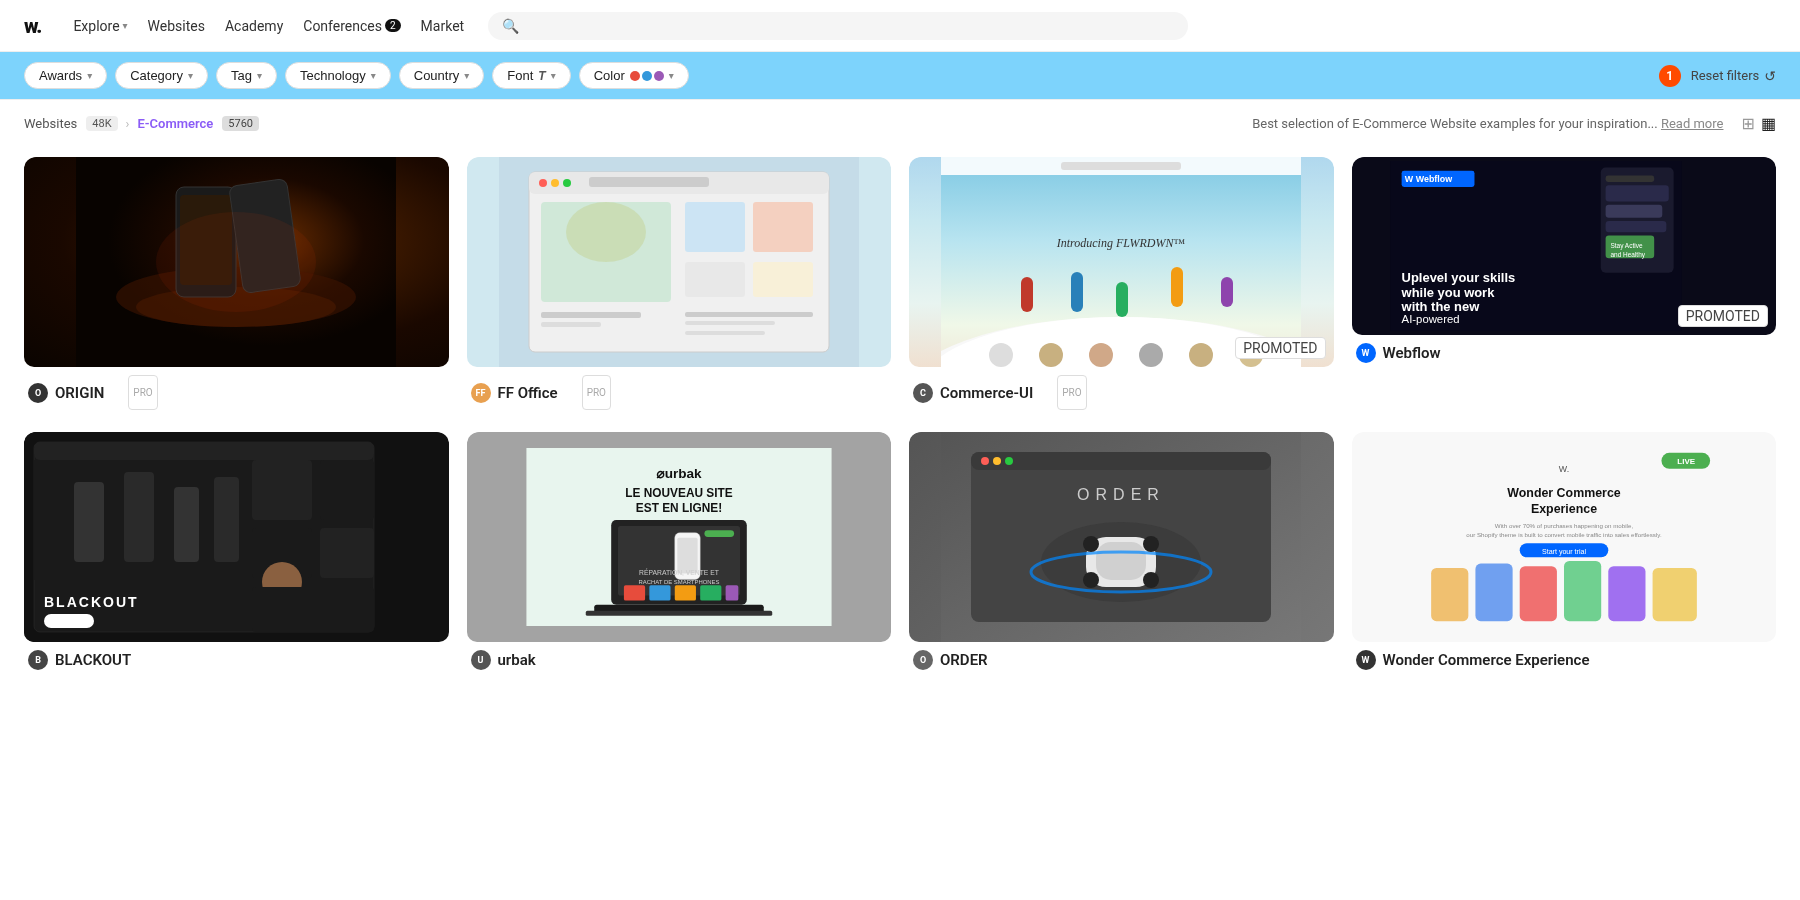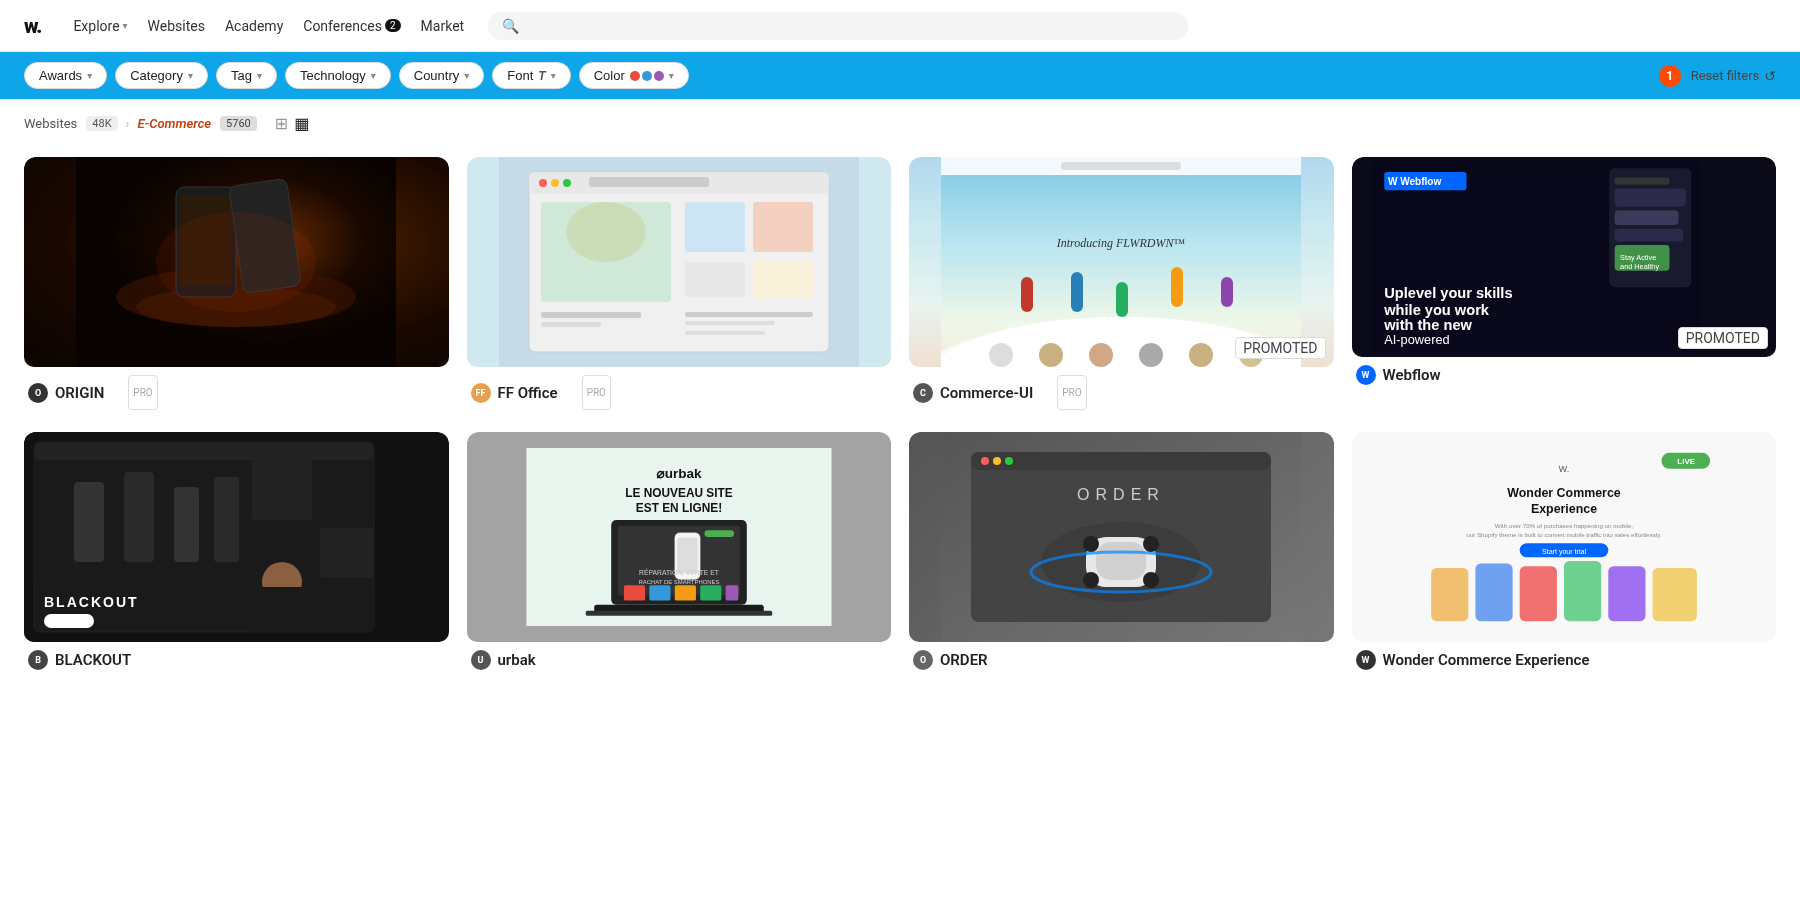--- a/index.html
+++ b/index.html
@@ -21,21 +21,21 @@
     .search-bar input { border: none; background: transparent; outline: none; font-size: 14px; color: #555; width: 100%; }
     .header-right { display: flex; align-items: center; gap: 12px; margin-left: auto; }
     .btn-login { font-size: 14px; color: #333; cursor: pointer; }
     .btn-signup { font-size: 14px; color: #333; cursor: pointer; }
     .btn-bepro { background: #111; color: #fff; border: none; border-radius: 20px; padding: 7px 16px; font-size: 14px; cursor: pointer; font-weight: 600; }
     .btn-submit { border: 1.5px solid #ccc; background: #fff; border-radius: 20px; padding: 6px 16px; font-size: 14px; cursor: pointer; color: #222; }
 
     
     .filter-bar {
       display: flex; align-items: center; padding: 10px 24px; border-bottom: 1px solid #eee;
-      gap: 8px; background: #0ea5e9;
+      gap: 8px; background: #7dd3fc;
     }
     .filter-btn {
       display: flex; align-items: center; gap: 5px; border: 1.5px solid #ddd;
       border-radius: 20px; padding: 5px 14px; font-size: 13px; cursor: pointer;
       background: #fff; color: #222; white-space: nowrap;
     }
     .chevron { font-size: 10px; color: #888; }
     .filter-bar-right { margin-left: auto; display: flex; align-items: center; gap: 10px; }
     .notif-badge {
       background: #ff4a00; color: #fff; border-radius: 50%; width: 22px; height: 22px;
@@ -44,21 +44,21 @@
     .reset-btn { font-size: 13px; color: #444; cursor: pointer; display: flex; align-items: center; gap: 5px; }
     .color-dots { display: flex; gap: 2px; }
     .color-dot { width: 10px; height: 10px; border-radius: 50%; }
 
     
     .breadcrumb {
       display: flex; align-items: center; padding: 14px 24px 8px 24px; gap: 6px; font-size: 13px; color: #555;
     }
     .breadcrumb-count { background: #eee; border-radius: 4px; padding: 1px 6px; font-size: 11px; color: #555; margin-left: 3px; }
     .breadcrumb-sep { color: #bbb; margin: 0 2px; }
-    .breadcrumb-active { font-weight: 600; color: #c2410c; font-style: italic; }
+    .breadcrumb-active { font-weight: 600; color: #8b5cf6; }
     .breadcrumb-active-count { background: #ddd; border-radius: 4px; padding: 1px 6px; font-size: 11px; color: #444; margin-left: 3px; }
     .desc-text { margin-left: auto; font-size: 13px; color: #666; }
     .read-more { color: #888; cursor: pointer; text-decoration: underline; }
     .view-toggle { display: flex; gap: 6px; margin-left: 12px; }
     .view-icon { cursor: pointer; color: #999; font-size: 16px; }
     .view-icon.active { color: #222; }
 
     
     .grid-container { padding: 16px 24px; display: grid; grid-template-columns: repeat(4, 1fr); gap: 18px; }
     .card { border-radius: 12px; overflow: hidden; cursor: pointer; background: #fff; }
@@ -71,21 +71,21 @@
     .card-thumb-wrap { position: relative; }
     .promoted-badge { position: absolute; bottom: 8px; right: 8px; background: #fff; border: 1px solid #ddd; border-radius: 4px; padding: 2px 7px; font-size: 14px; color: #444; }
 
     
     .thumb-phones { 
       background: radial-gradient(ellipse at 60% 40%, #5c2800 0%, #1a0800 60%, #0a0400 100%);
       height: 210px; display: flex; align-items: center; justify-content: center; overflow: hidden;
     }
     .thumb-mochi { background: #d0e8f0; height: 210px; display: flex; align-items: center; justify-content: center; }
     .thumb-pangaia { background: linear-gradient(180deg, #b0d8ee 0%, #c8e8f0 30%, #e8f4f0 70%, #f0e0d0 100%); height: 210px; display: flex; align-items: center; justify-content: center; }
-    .thumb-webflow { background: #0a0a18; height: 200px; padding: 4px; display: flex; flex-direction: column; justify-content: flex-end; }
+    .thumb-webflow { background: #0a0a18; height: 178px; padding: 4px; display: flex; flex-direction: column; justify-content: flex-end; }
     .thumb-blackout { background: #111; height: 210px; display: flex; align-items: flex-end; }
     .thumb-urbak { background: #a3a3a3; height: 210px; display: flex; align-items: center; justify-content: center; flex-direction: column; gap: 8px; padding: 16px; }
     .thumb-order { background: linear-gradient(135deg, #555 0%, #777 100%); height: 210px; display: flex; align-items: center; justify-content: center; }
     .thumb-wonder { background: #f8f8f8; height: 210px; display: flex; align-items: center; justify-content: center; flex-direction: column; gap: 4px; padding: 12px; }
 
     .search-icon { color: #999; font-size: 14px; }
   </style>
 </head>
 <body>
 
@@ -157,20 +157,24 @@
   </div>
 </div>
 
 <div class="breadcrumb">
   <span>Websites</span>
   <span class="breadcrumb-count">48K</span>
   <span class="breadcrumb-sep">›</span>
   <span class="breadcrumb-active">E-Commerce</span>
   <span class="breadcrumb-active-count">5760</span>
 
+  <div class="desc-text">
+    <span>Best selection of E-Commerce Website examples for your inspiration...</span>
+    <span class="read-more">Read more</span>
+  </div>
   <div class="view-toggle">
     <span class="view-icon">⊞</span>
     <span class="view-icon active">▦</span>
   </div>
 </div>
 
 <div class="grid-container">
 
   <div class="card">
     <div class="card-thumb-wrap">

